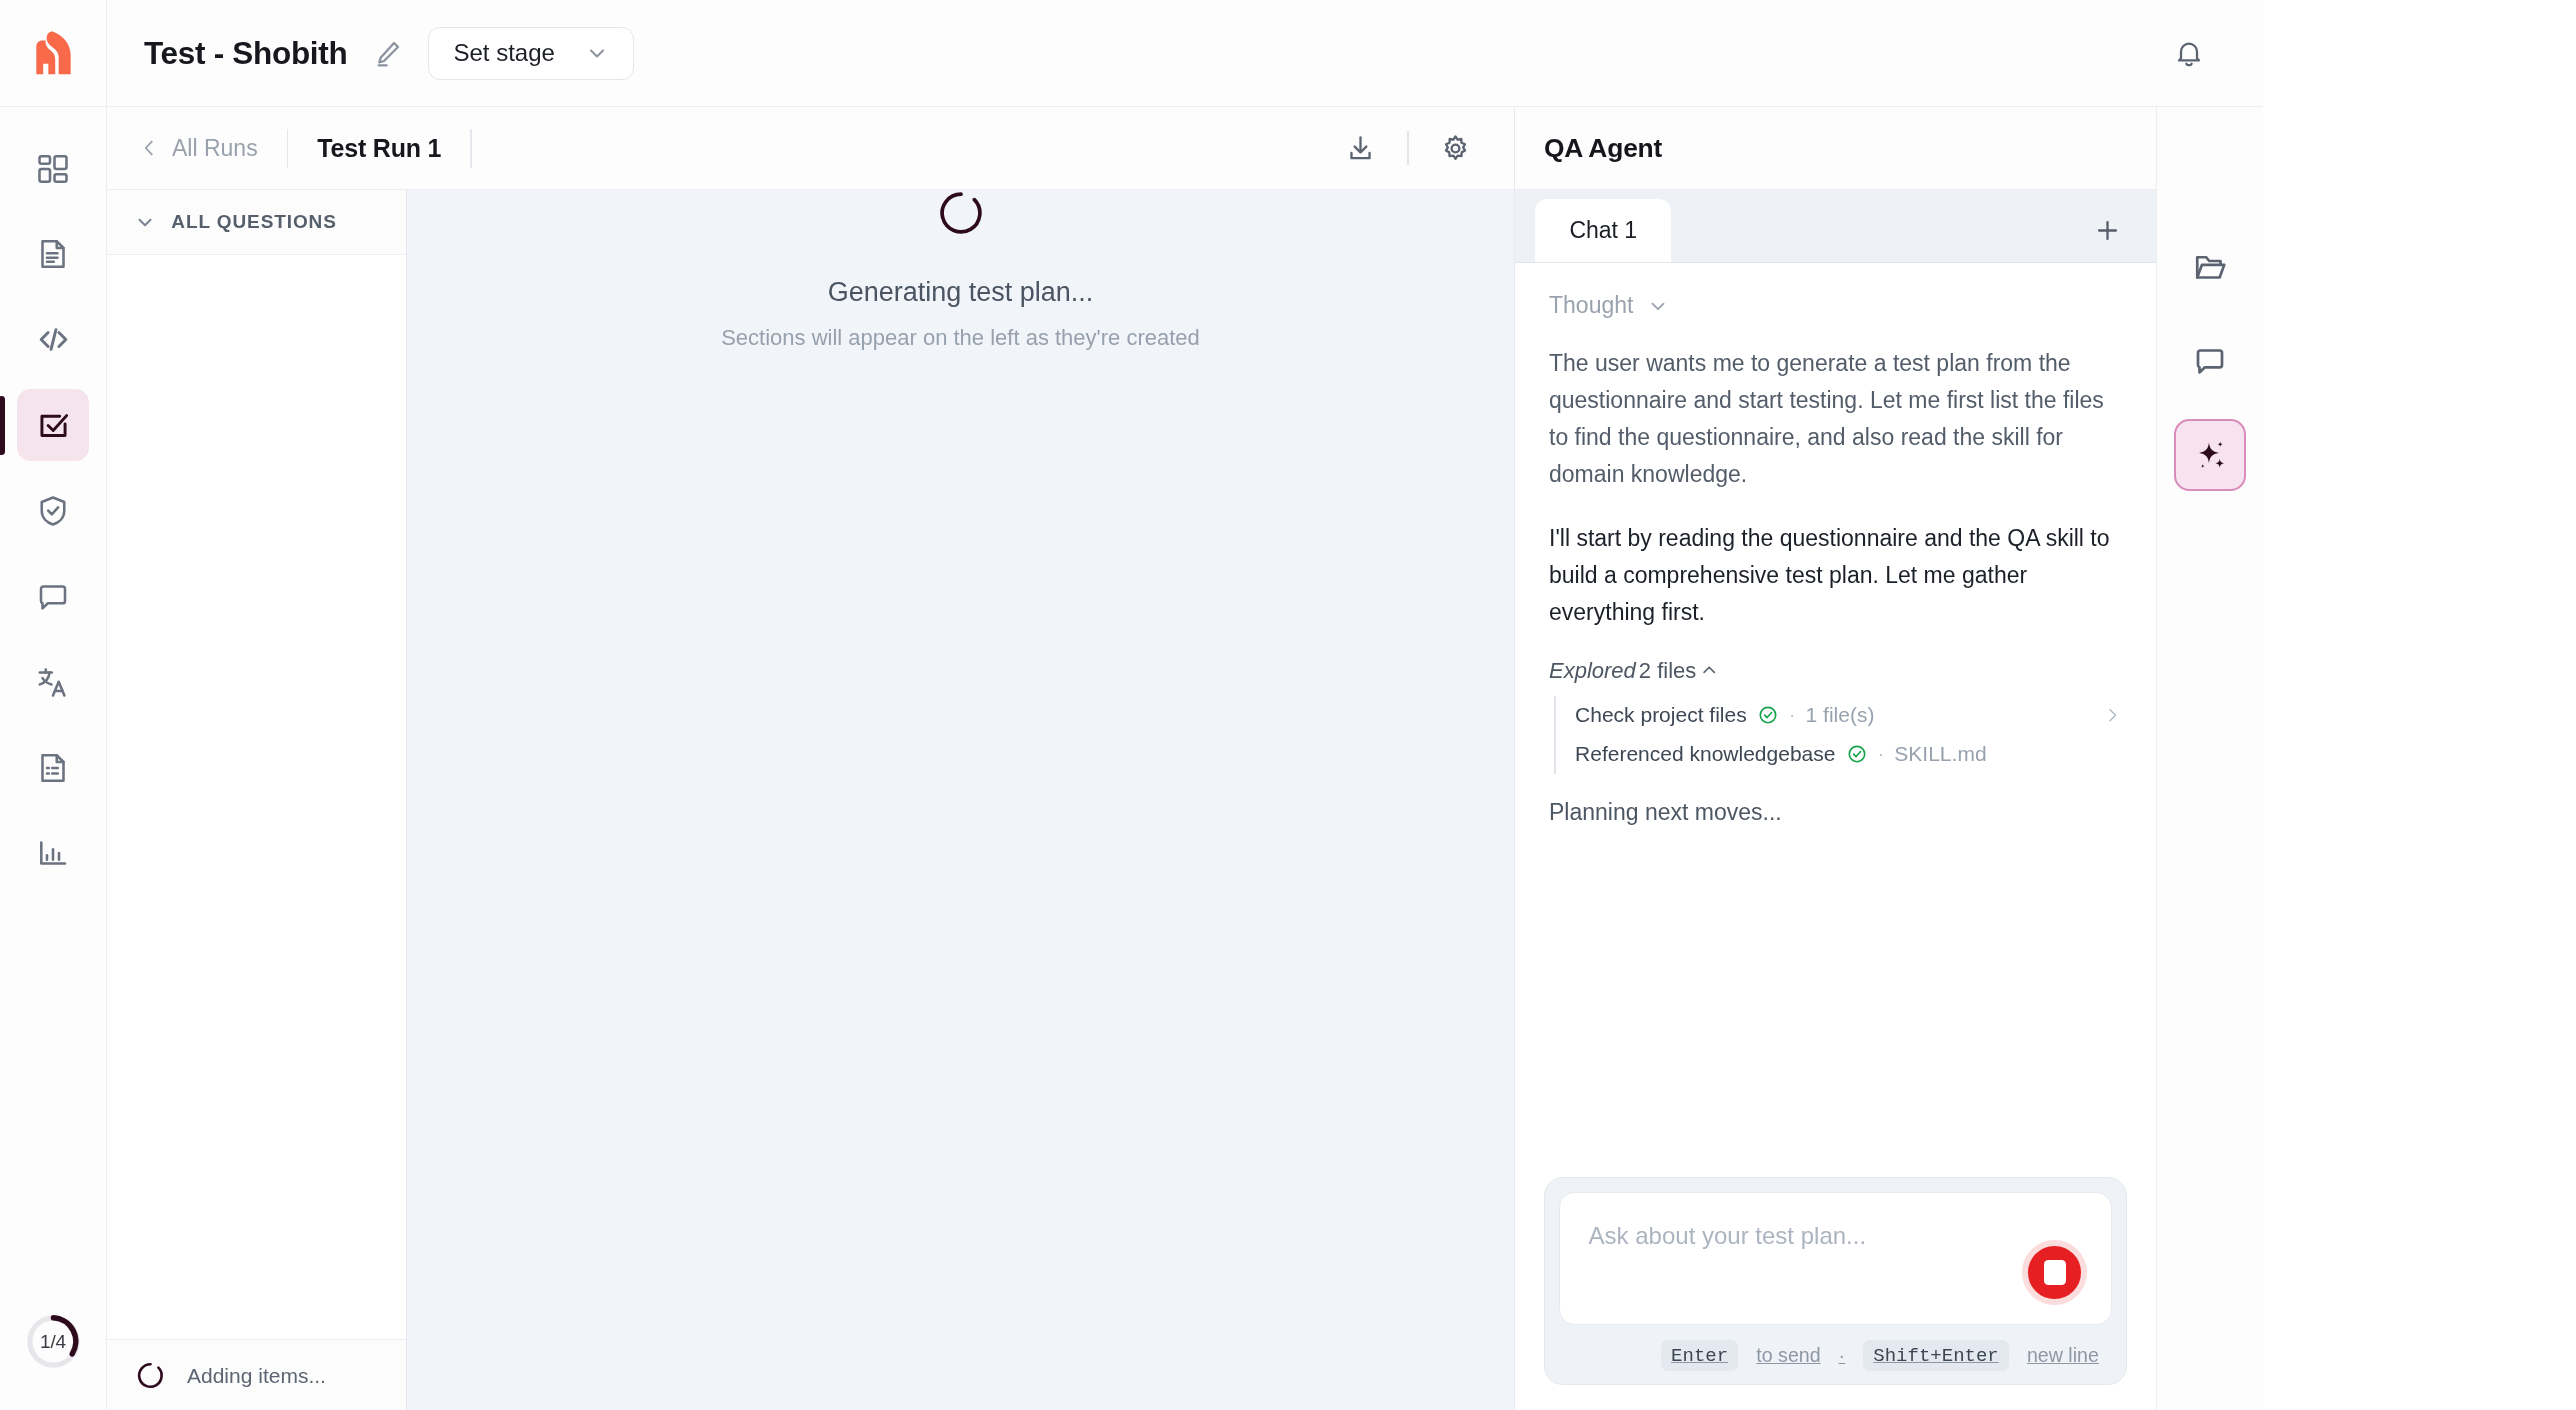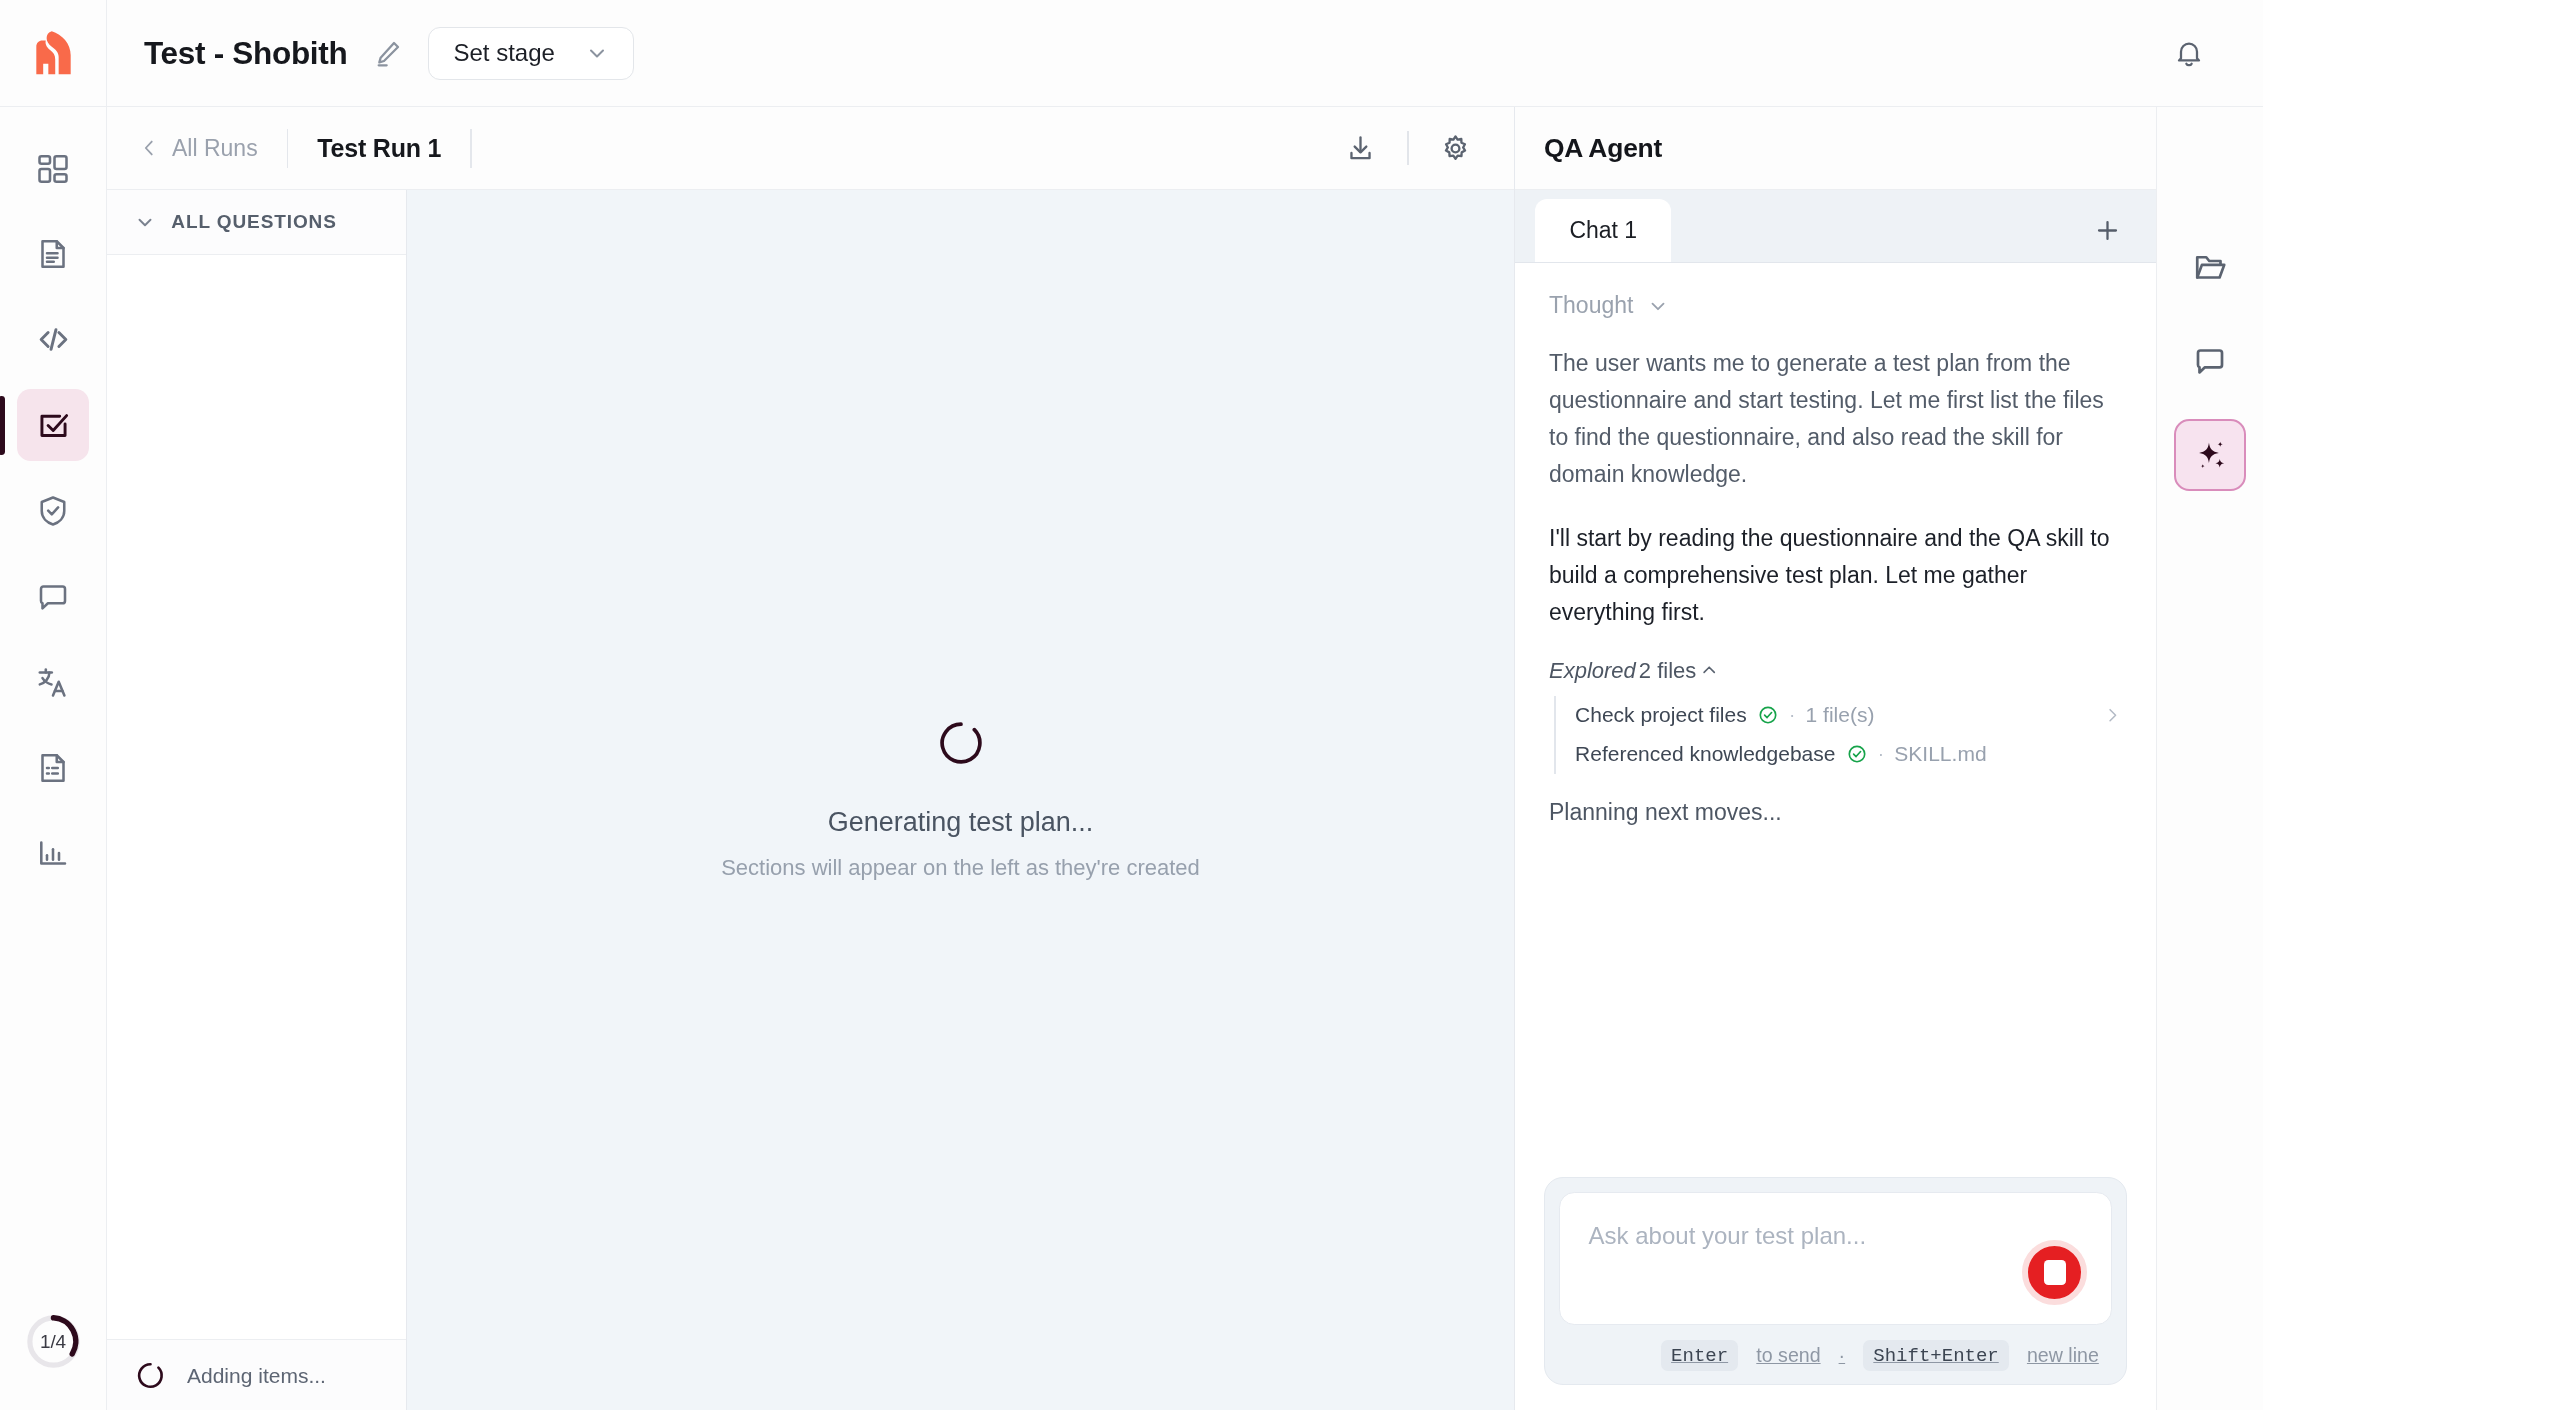--- a/index.html
+++ b/index.html
@@ -237,21 +237,21 @@
   }
   .sections-foot .lbl { font-size: 21px; color: #5d6573; white-space: nowrap; }
 
   
   .canvas {
     flex: 1;
     background: #f1f5f9;
     display: flex;
     flex-direction: column;
     align-items: center;
-    justify-content: center;
+    justify-content: flex-start;
     min-width: 0;
   }
   .canvas .spin-wrap { margin-bottom: 41px; }
   .canvas .main-msg {
     font-size: 27px;
     color: #4a5462;
     margin-bottom: 17px;
     white-space: nowrap;
   }
   .canvas .sub-msg {

